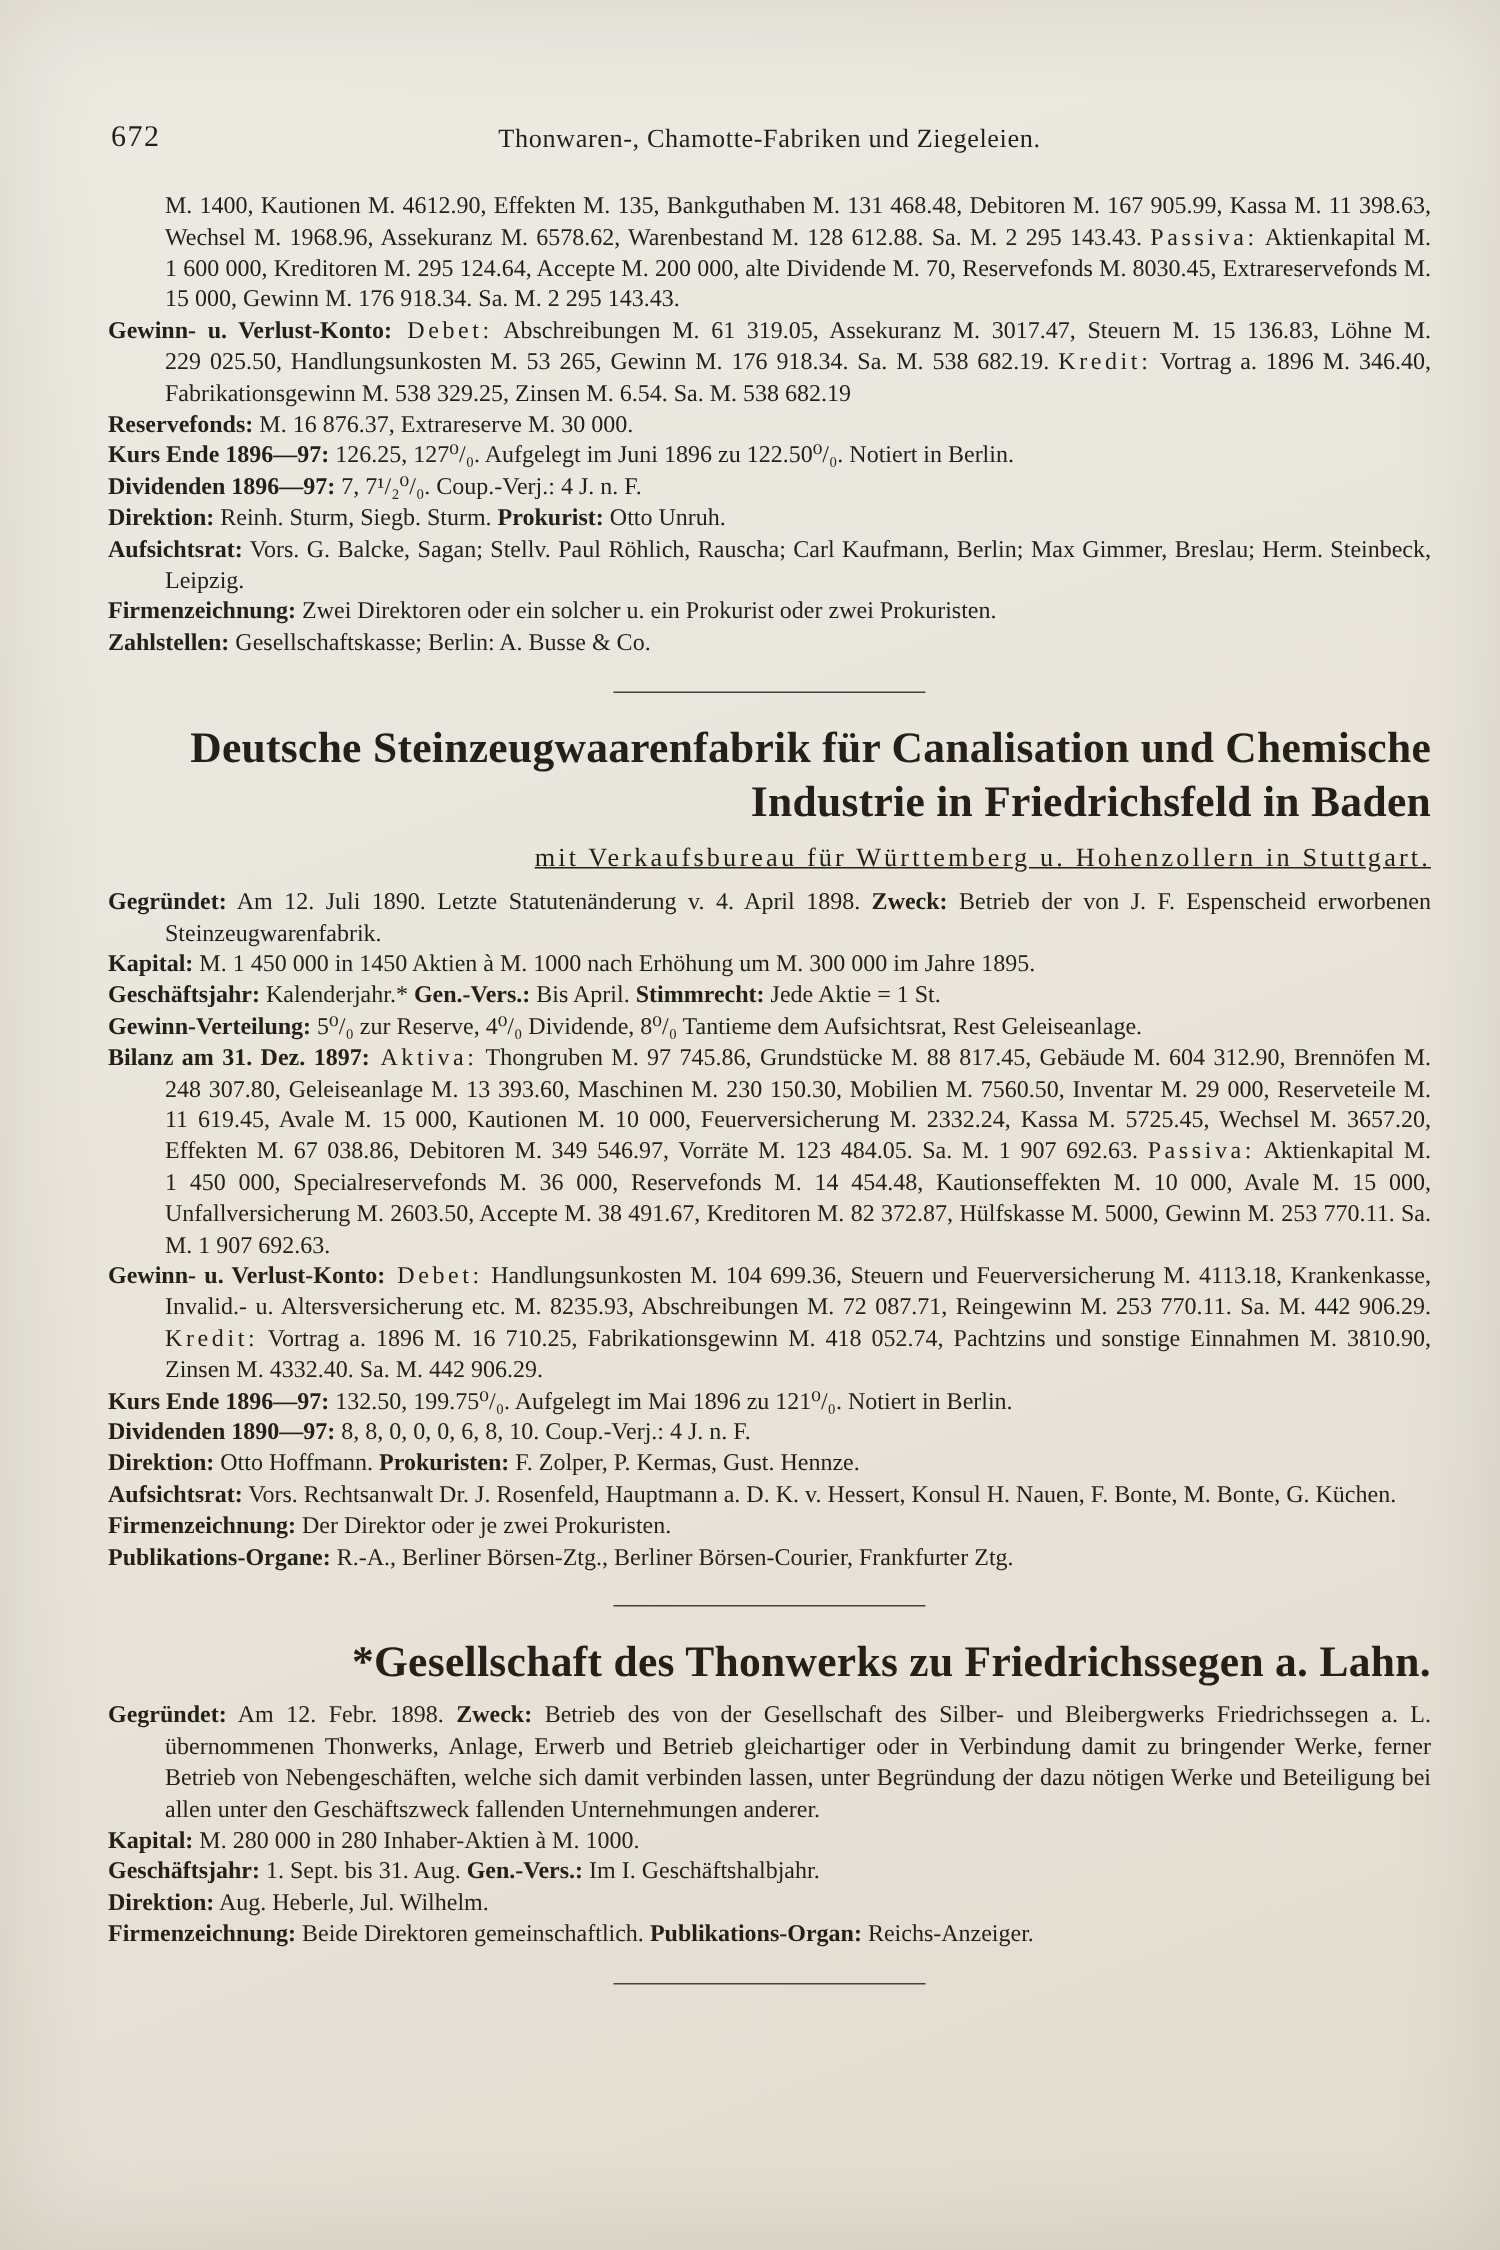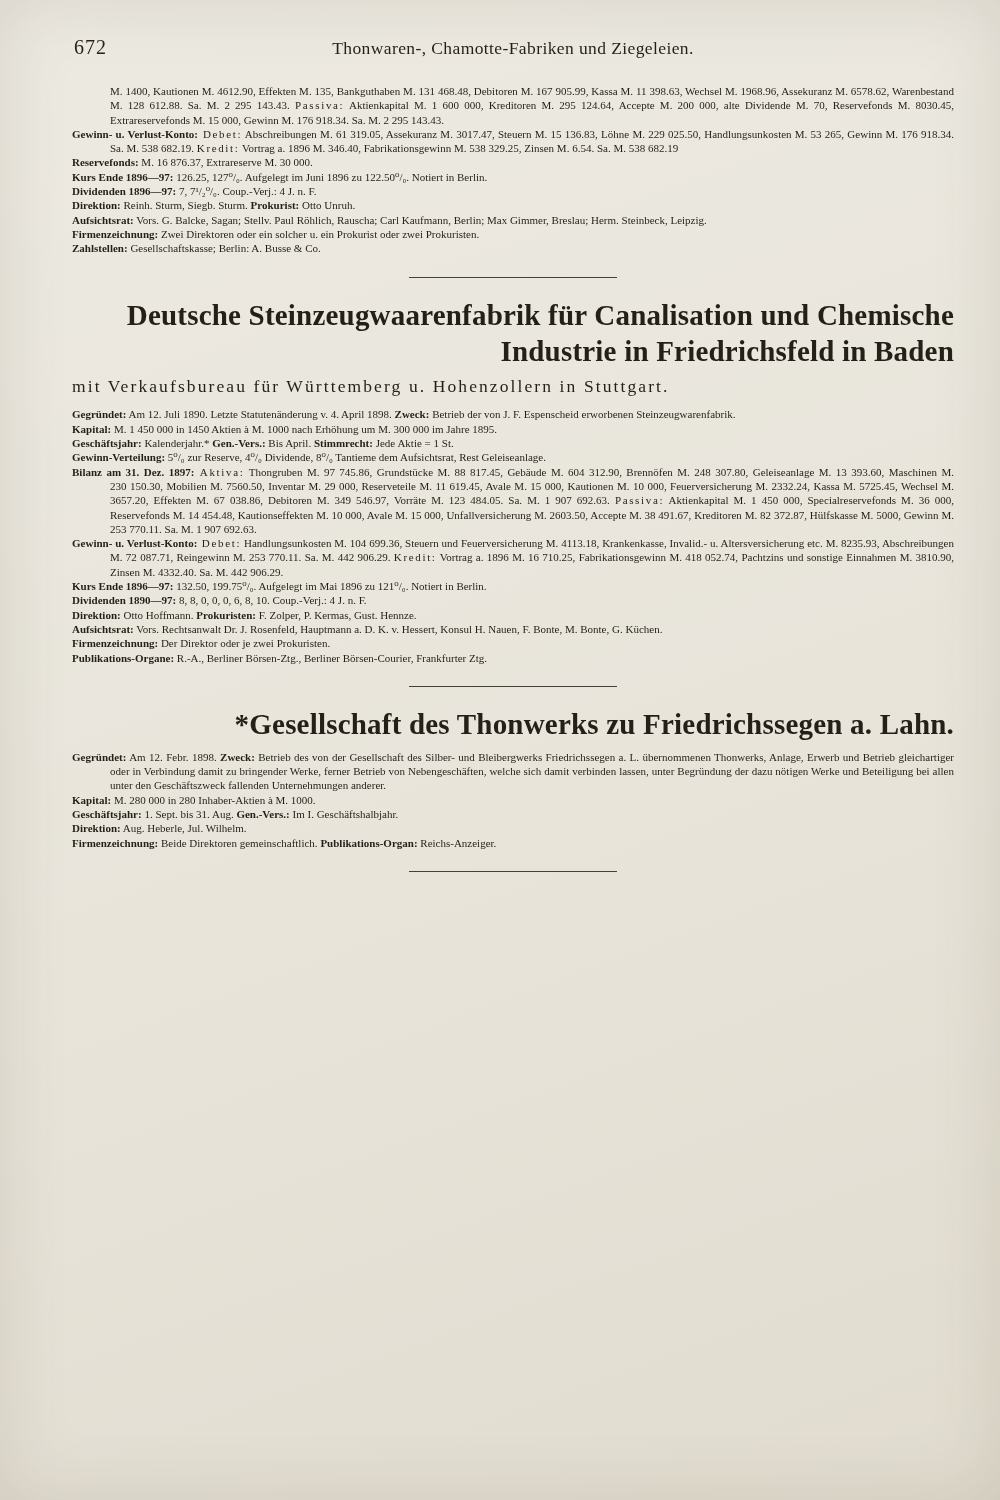--- a/index.html
+++ b/index.html
@@ -8,60 +8,61 @@
     width: 1000px; height: 1500px; overflow: hidden;
     background: linear-gradient(160deg, #edeae2 0%, #e8e4da 55%, #e1dccf 100%);
     font-family: "Liberation Serif", "DejaVu Serif", serif;
     color: #241f19;
   }
   .page {
     width: 100%; height: 100%;
     padding: 36px 46px 0 72px;
     box-shadow: inset 0 0 70px rgba(90, 80, 60, 0.14);
   }
-  .running-head { position: relative; height: 30px; margin-bottom: 18px; }
+  .running-head { position: relative; height: 30px; margin-bottom: 18px; margin-top: 44px; }
   .page-num {
     position: absolute; left: 2px; top: 0;
     font-size: 20px; letter-spacing: 1px;
   }
   .head-title {
     position: absolute; left: 0; right: 0; top: 2px;
     text-align: center; font-size: 17.5px; letter-spacing: 0.4px;
   }
   .entries { display: block; }
   .entry { display: block; }
   .para {
     margin: 0;
     padding-left: 38px;
     text-indent: -38px;
     text-align: justify;
-    font-size: 11px;
+    font-size: 16px;
     line-height: 1.3;
   }
   .para.cont { text-indent: 0; }
   .lbl { font-weight: bold; }
   .sperr { letter-spacing: 0.15em; }
   .rule {
     width: 208px; height: 0;
     border-top: 1.6px solid #45403a;
     margin: 21px auto 20px auto;
   }
   .entry-heading {
     margin: 4px 0 7px 0;
     text-align: right;
     font-size: 29px;
     line-height: 1.24;
     font-weight: bold;
     letter-spacing: 0.2px;
   }
   .entry-subheading {
     margin: 0 0 10px 0;
-    text-align: left;
+    text-align: right;
     font-size: 17.5px;
     letter-spacing: 0.12em;
+    text-decoration: underline;
   }
 </style>
 </head>
 <body>
 
 <div class="page">
   <header class="running-head">
     <span class="page-num">672</span>
     <span class="head-title">Thonwaren-, Chamotte-Fabriken und Ziegeleien.</span>
   </header>

